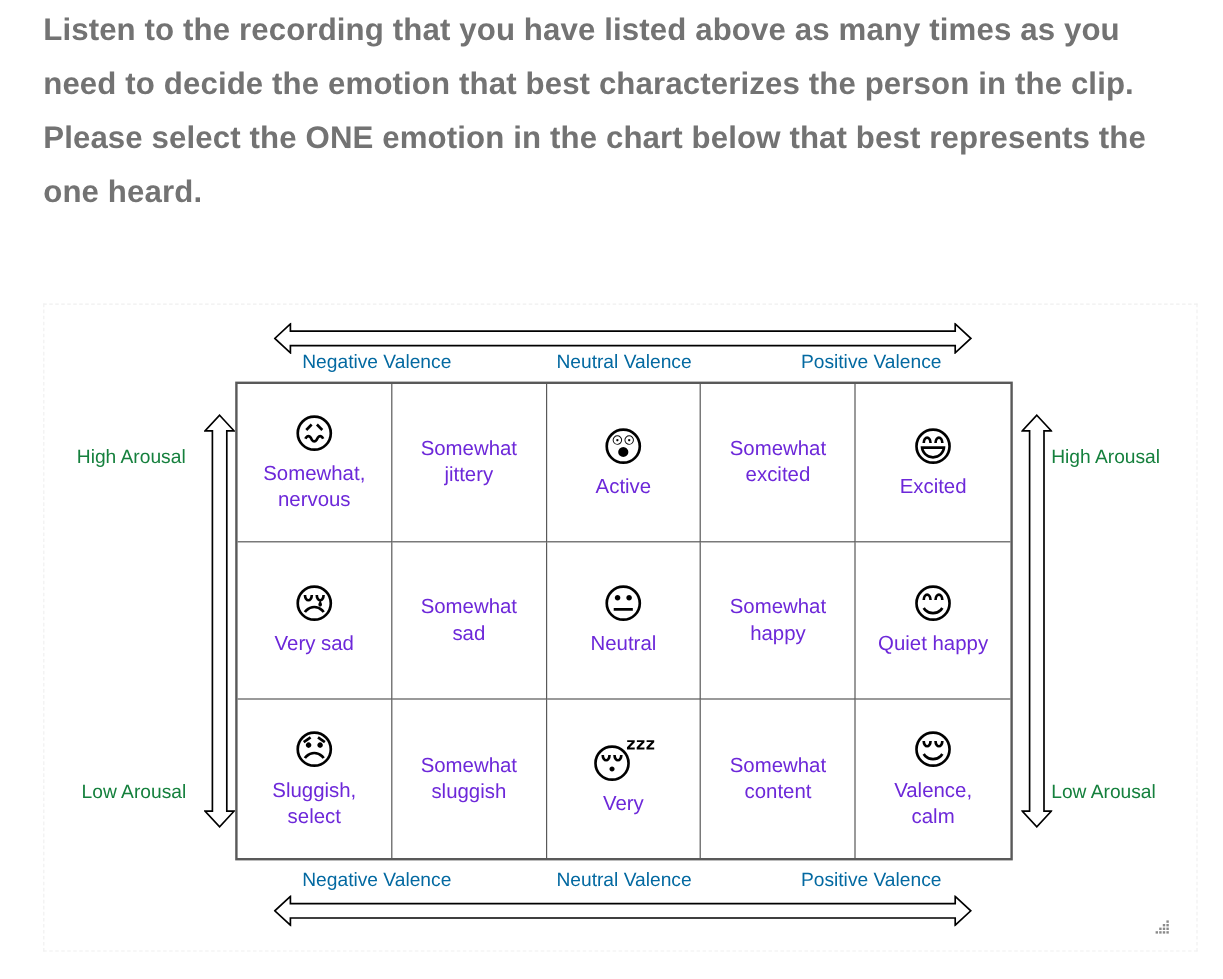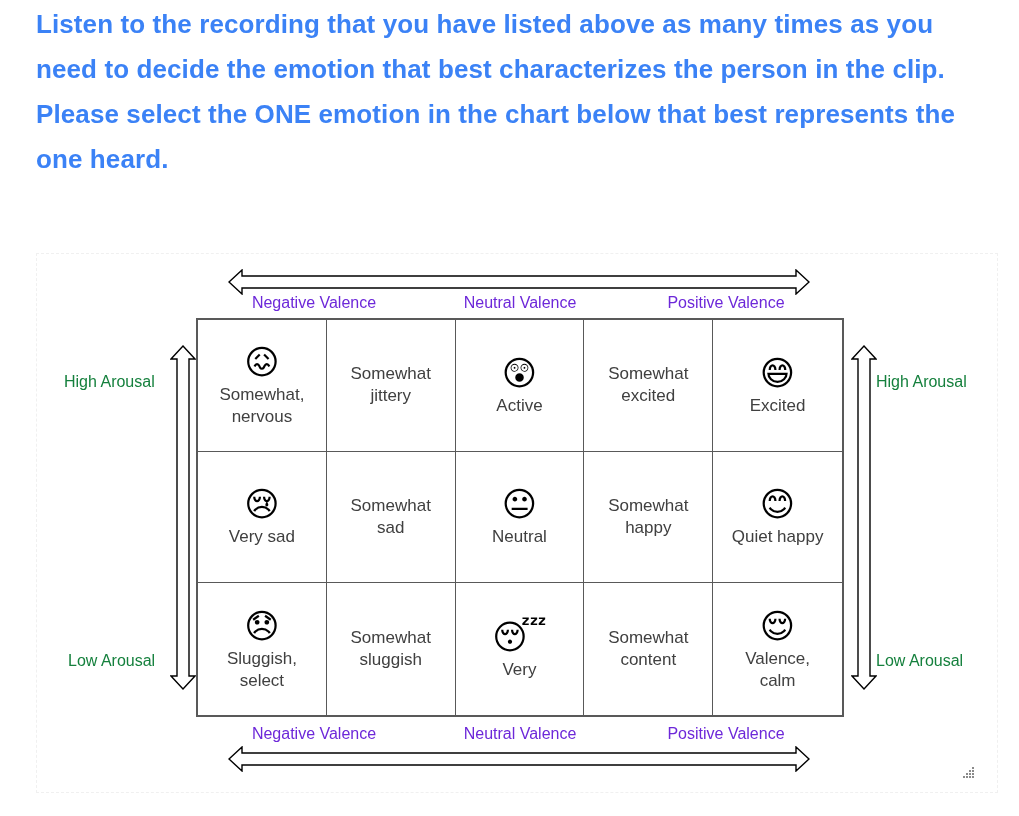--- a/index.html
+++ b/index.html
@@ -17,21 +17,21 @@
 
   
   #instruction-heading {
     position: absolute;
     left: 36px;
     top: 2px;
     width: 960px;
     font-size: 26px;
     font-weight: bold;
     line-height: 45px;
-    color: #3b82f6;
+    color: #737373;
     letter-spacing: 0.1px;
   }
 
   
   #chart-container {
     position: absolute;
     left: 36px;
     top: 253px;
     width: 962px;
     height: 540px;
@@ -77,35 +77,35 @@
   .cell-emoji {
     font-size: 34px;
     line-height: 38px;
     height: 40px;
     display: block;
     font-family: "DejaVu Sans", sans-serif;
   }
   .cell-label {
     font-size: 17px;
     line-height: 22px;
-    color: #404040;
+    color: #6d28d9;
     text-align: center;
     white-space: pre-line;
     margin-top: 1px;
   }
   .grid-cell.no-emoji .cell-label { margin-top: 0; }
 
   
   .valence-label-row {
     position: absolute;
     left: 196px;
     width: 648px;
     display: flex;
     font-size: 16px;
-    color: #6d28d9;
+    color: #0369a1;
     line-height: 20px;
   }
   #valence-labels-top { top: 293px; }
   #valence-labels-bottom { top: 724px; }
   .valence-label {
     text-align: center;
   }
   .vl-neg { width: 236px; }
   .vl-neu { width: 176px; }
   .vl-pos { width: 236px; }

